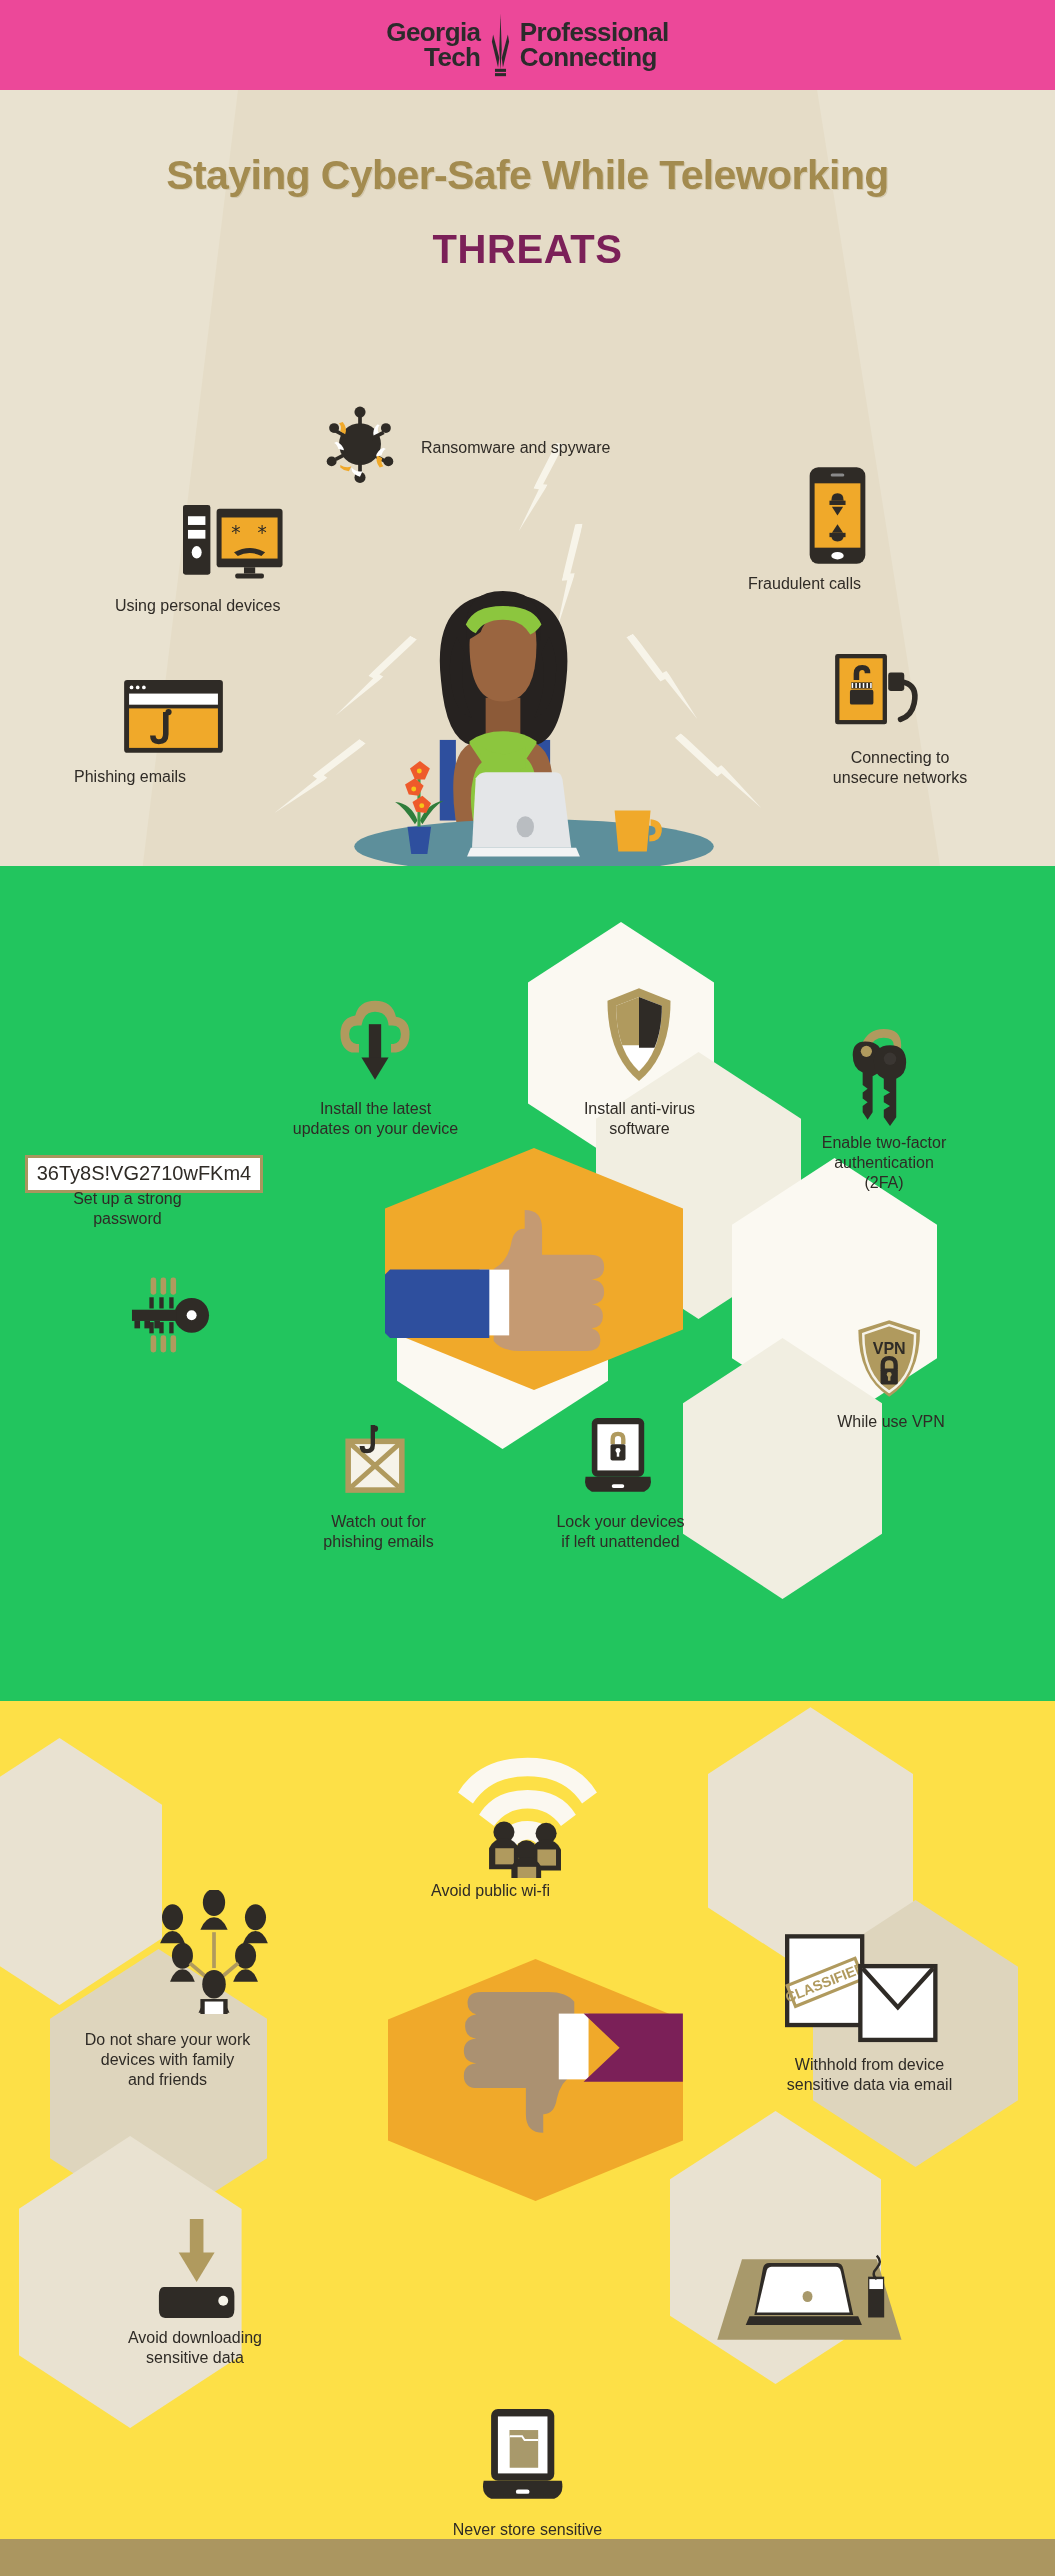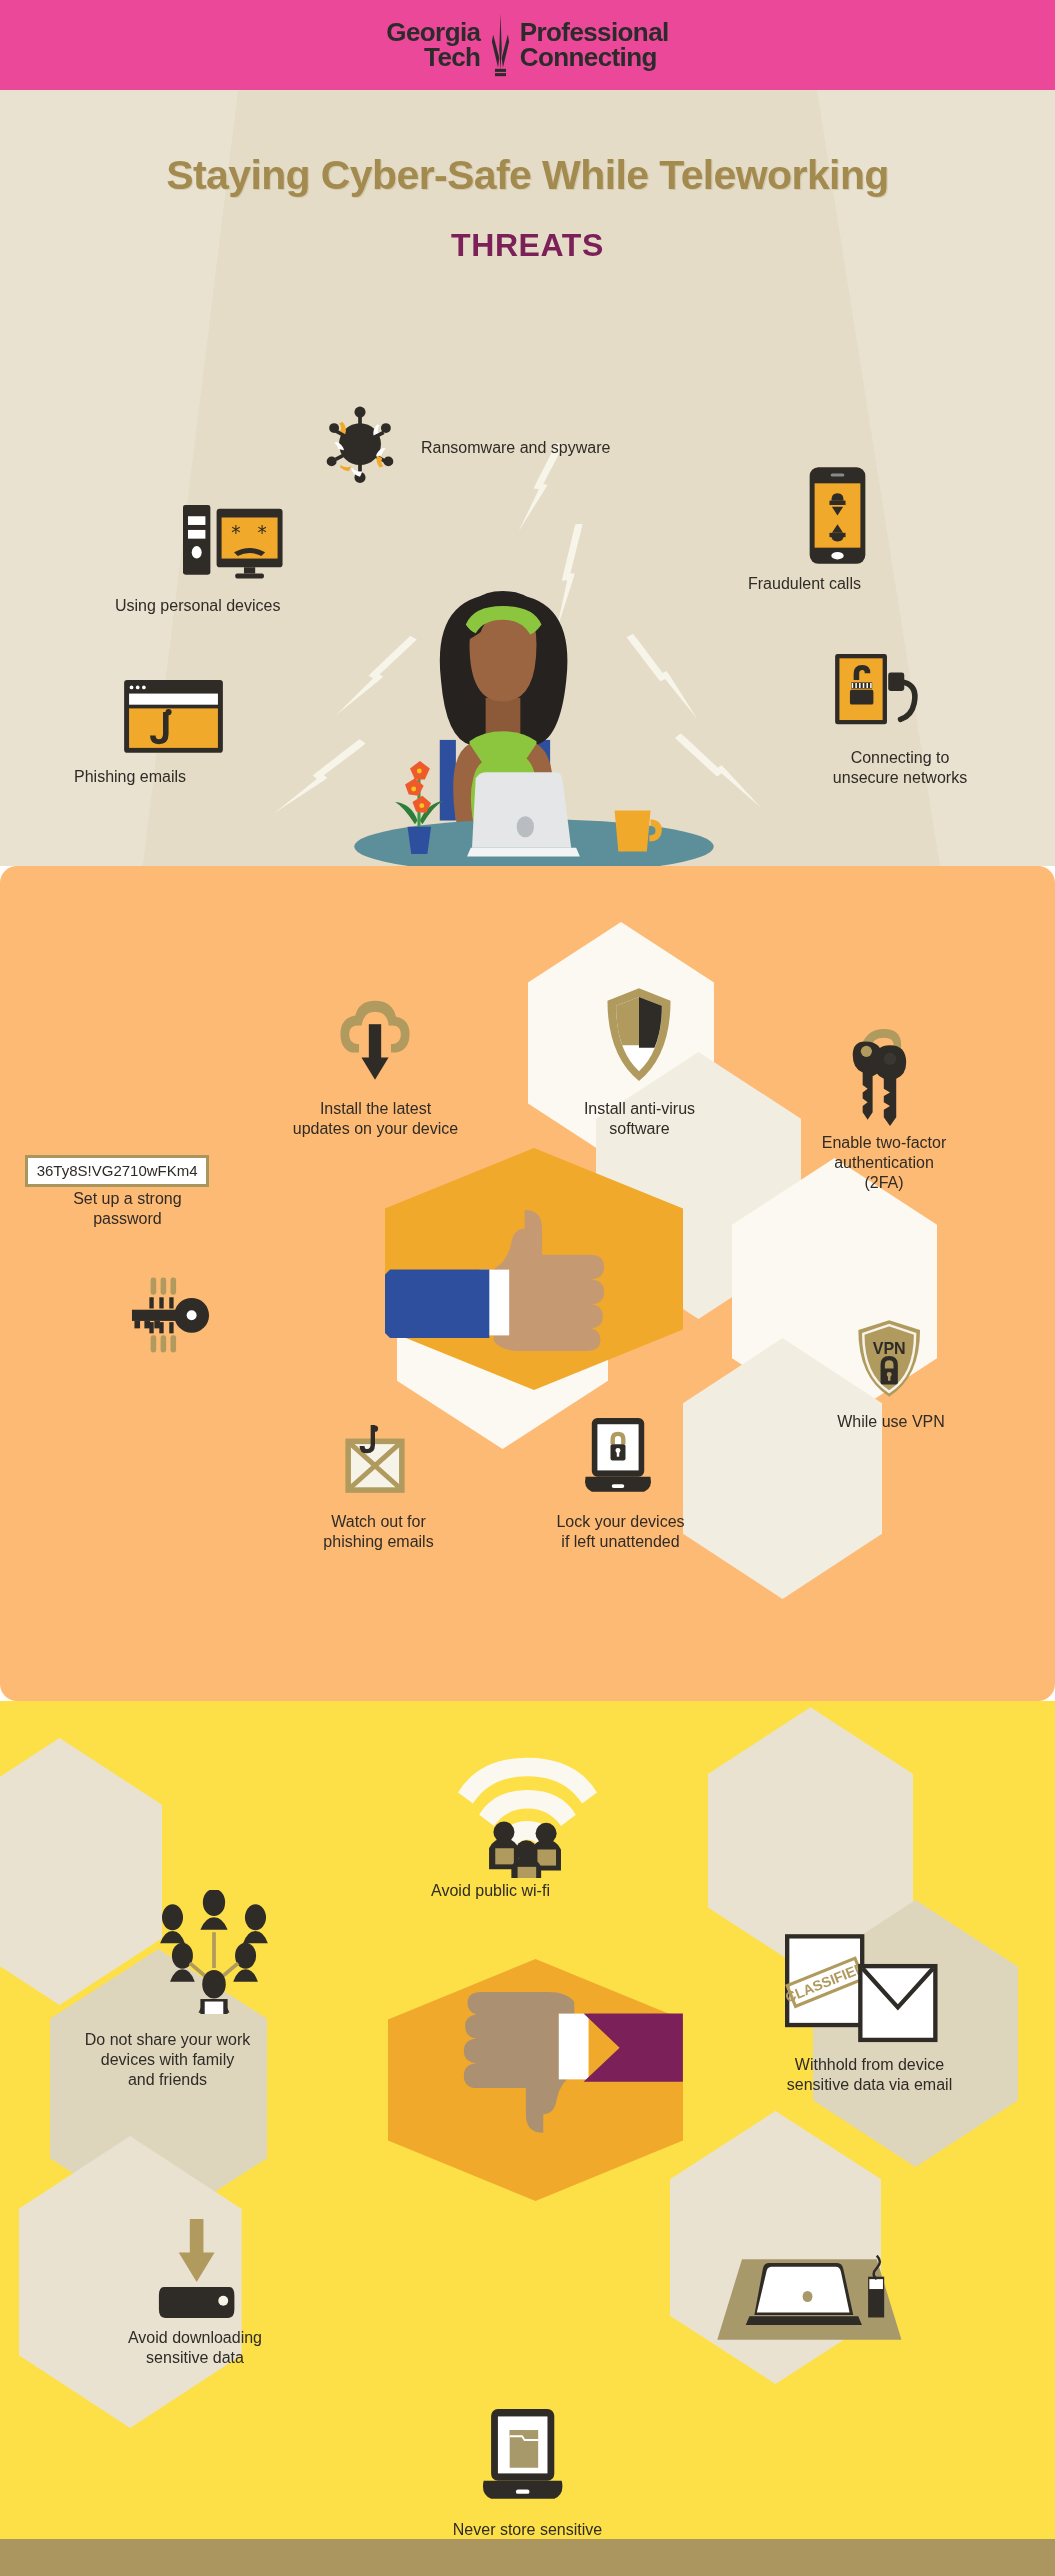--- a/index.html
+++ b/index.html
@@ -59,21 +59,21 @@
     position: absolute; left: 0; top: 62px; width: 1055px;
     text-align: center;
     font-size: 41px; font-weight: 900;
     color: #a38b4f;
     letter-spacing: -0.6px;
     text-shadow: 1.2px 1.2px 0 rgba(160,140,90,0.25);
   }
   .threats-title {
     position: absolute; left: 0; top: 137px; width: 1055px;
     text-align: center;
-    font-size: 32px; font-weight: 900;
+    font-size: 40px; font-weight: 900;
     color: #7b2058;
     letter-spacing: 0.6px;
   }
 
   
   .bolt { position: absolute; background: #f7f4e9; }
   .bolt-a { width: 12.4px; height: 62px; transform: skewX(-16deg);
             clip-path: polygon(38% 0,100% 0,62% 46%,100% 46%,20% 100%,45% 52%,0 52%); }
 
   
@@ -87,23 +87,22 @@
   }
   .lbl.c { text-align: center; }
 
   
   .icn { position: absolute; }
 
   
   .sec-do {
     position: absolute; left: 0; top: 866px;
     width: 1055px; height: 835px;
-    background: #fdba74;
+    background: #22c55e;
     overflow: hidden;
-    border-radius: 17px;
   }
   .hexbg {
     position: absolute;
     background: #fbf9f2;
     clip-path: polygon(50% 0%,100% 25%,100% 75%,50% 100%,0% 75%,0% 25%);
   }
   .hexbg.faint { background: #f1eee1; }
 
   .hex-main {
     position: absolute;
@@ -126,21 +125,21 @@
     width: 1055px; height: 37px;
     background: #ab9660;
   }
 
   
   .pwbox {
     position: absolute;
     background: #ffffff;
     border: 3.1px solid #a9965e;
     padding: 4.3px 8.7px;
-    font-size: 15px; color: #2f2b26;
+    font-size: 20px; color: #2f2b26;
     font-family: "Liberation Sans", sans-serif;
     white-space: nowrap;
   }
 </style>
 </head>
 <body>
 
 <div class="page">
 
   <div class="header">

